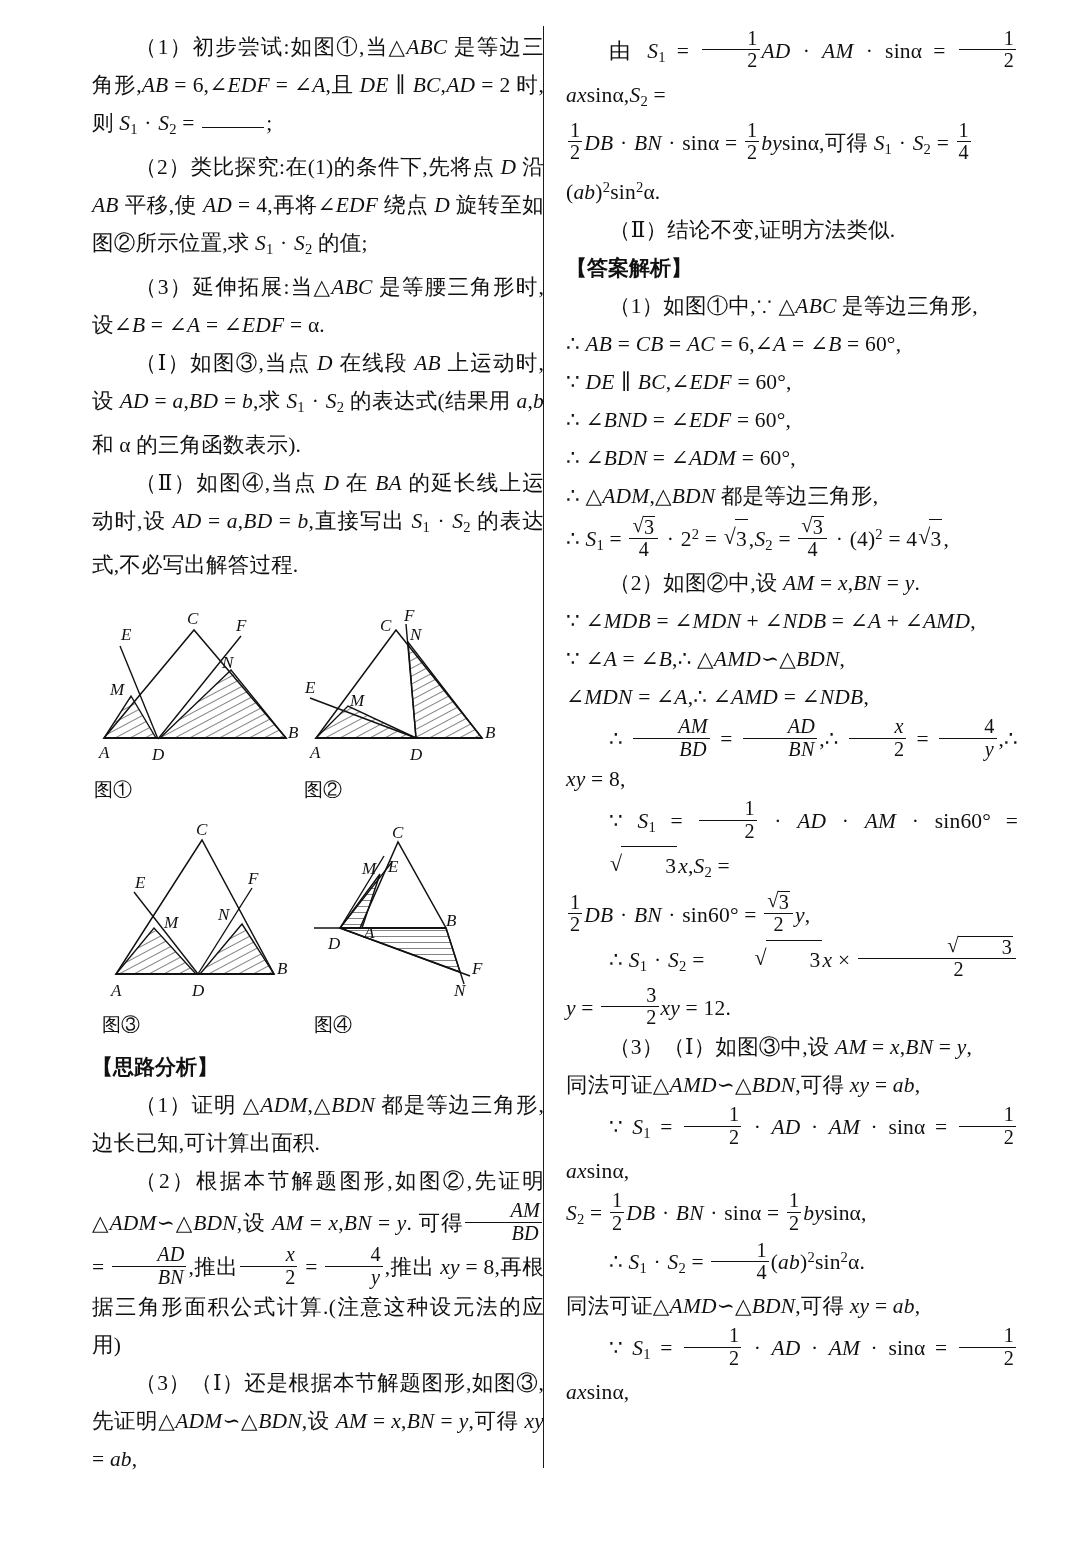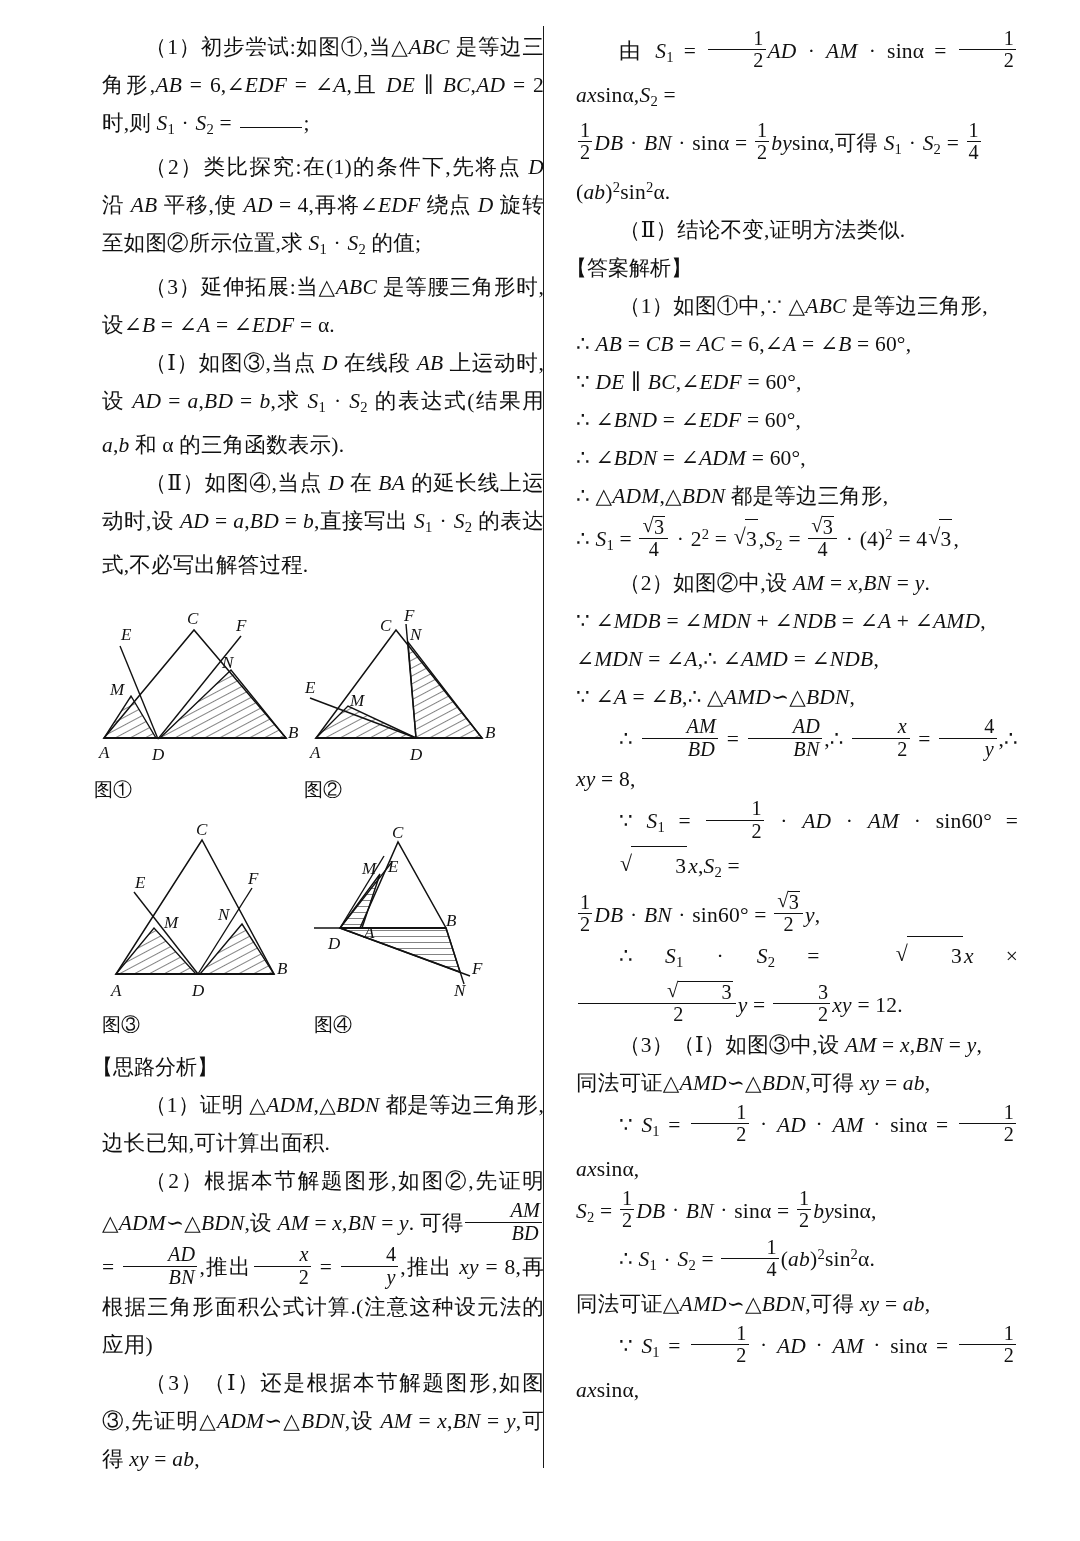--- a/index.html
+++ b/index.html
@@ -40,27 +40,27 @@
     height: 1442px;
     border-left: 1.6px solid #1a1a1a;
   }
 
   
   .para {
     font-size: 21.5px;
     line-height: 38px;
     letter-spacing: 0.2px;
     text-align: justify;
-    margin: 0 0 0 10px;
+    margin: 0 0 0 0;
     text-indent: 0;
   }
   .para.indent { text-indent: 43px; }
   .heading {
     font-family: "DejaVu Sans", "Liberation Sans", sans-serif;
-    font-weight: normal;
+    font-weight: bold;
     font-size: 21px;
     line-height: 38px;
     margin: 0;
   }
 
   .mi { font-style: italic; font-family: "Liberation Serif", serif; }
   .sub { font-size: 0.68em; vertical-align: -0.28em; }
   .sup { font-size: 0.68em; vertical-align: 0.50em; }
   .op  { padding: 0 1px; }
 
@@ -345,25 +345,25 @@
     <p class="para">
       ∴ <span class="mi">S</span><span class="sub">1</span> = <span class="frac"><span class="num"><span class="sqrt"><span class="rad">3</span></span></span><span class="den">4</span></span> <span class="op">·</span> 2<span class="sup">2</span> = <span class="sqrt"><span class="rad">3</span></span>,<span class="mi">S</span><span class="sub">2</span> = <span class="frac"><span class="num"><span class="sqrt"><span class="rad">3</span></span></span><span class="den">4</span></span> <span class="op">·</span> (4)<span class="sup">2</span> = 4<span class="sqrt"><span class="rad">3</span></span>,
     </p>
     <p class="para indent">
       （2）如图②中,设 <span class="mi">AM</span> = <span class="mi">x</span>,<span class="mi">BN</span> = <span class="mi">y</span>.
     </p>
     <p class="para">
       ∵ ∠<span class="mi">MDB</span> = ∠<span class="mi">MDN</span> + ∠<span class="mi">NDB</span> = ∠<span class="mi">A</span> + ∠<span class="mi">AMD</span>,
     </p>
     <p class="para">
+      ∵ ∠<span class="mi">A</span> = ∠<span class="mi">B</span>,∴ △<span class="mi">AMD</span>∽△<span class="mi">BDN</span>,
+    </p>
+    <p class="para">
       ∠<span class="mi">MDN</span> = ∠<span class="mi">A</span>,∴ ∠<span class="mi">AMD</span> = ∠<span class="mi">NDB</span>,
     </p>
-    <p class="para">
-      ∵ ∠<span class="mi">A</span> = ∠<span class="mi">B</span>,∴ △<span class="mi">AMD</span>∽△<span class="mi">BDN</span>,
-    </p>
     <p class="para indent">
       ∴ <span class="frac"><span class="num mi">AM</span><span class="den mi">BD</span></span> = <span class="frac"><span class="num mi">AD</span><span class="den mi">BN</span></span>,∴ <span class="frac"><span class="num mi">x</span><span class="den">2</span></span> = <span class="frac"><span class="num">4</span><span class="den mi">y</span></span>,∴ <span class="mi">xy</span> = 8,
     </p>
     <p class="para indent">
       ∵ <span class="mi">S</span><span class="sub">1</span> = <span class="frac"><span class="num">1</span><span class="den">2</span></span> <span class="op">·</span> <span class="mi">AD</span> <span class="op">·</span> <span class="mi">AM</span> <span class="op">·</span> sin60° = <span class="sqrt"><span class="rad">3</span></span><span class="mi">x</span>,<span class="mi">S</span><span class="sub">2</span> =
     </p>
     <p class="para">
       <span class="frac"><span class="num">1</span><span class="den">2</span></span><span class="mi">DB</span> <span class="op">·</span> <span class="mi">BN</span> <span class="op">·</span> sin60° = <span class="frac"><span class="num"><span class="sqrt"><span class="rad">3</span></span></span><span class="den">2</span></span><span class="mi">y</span>,
     </p>
     <p class="para indent">

